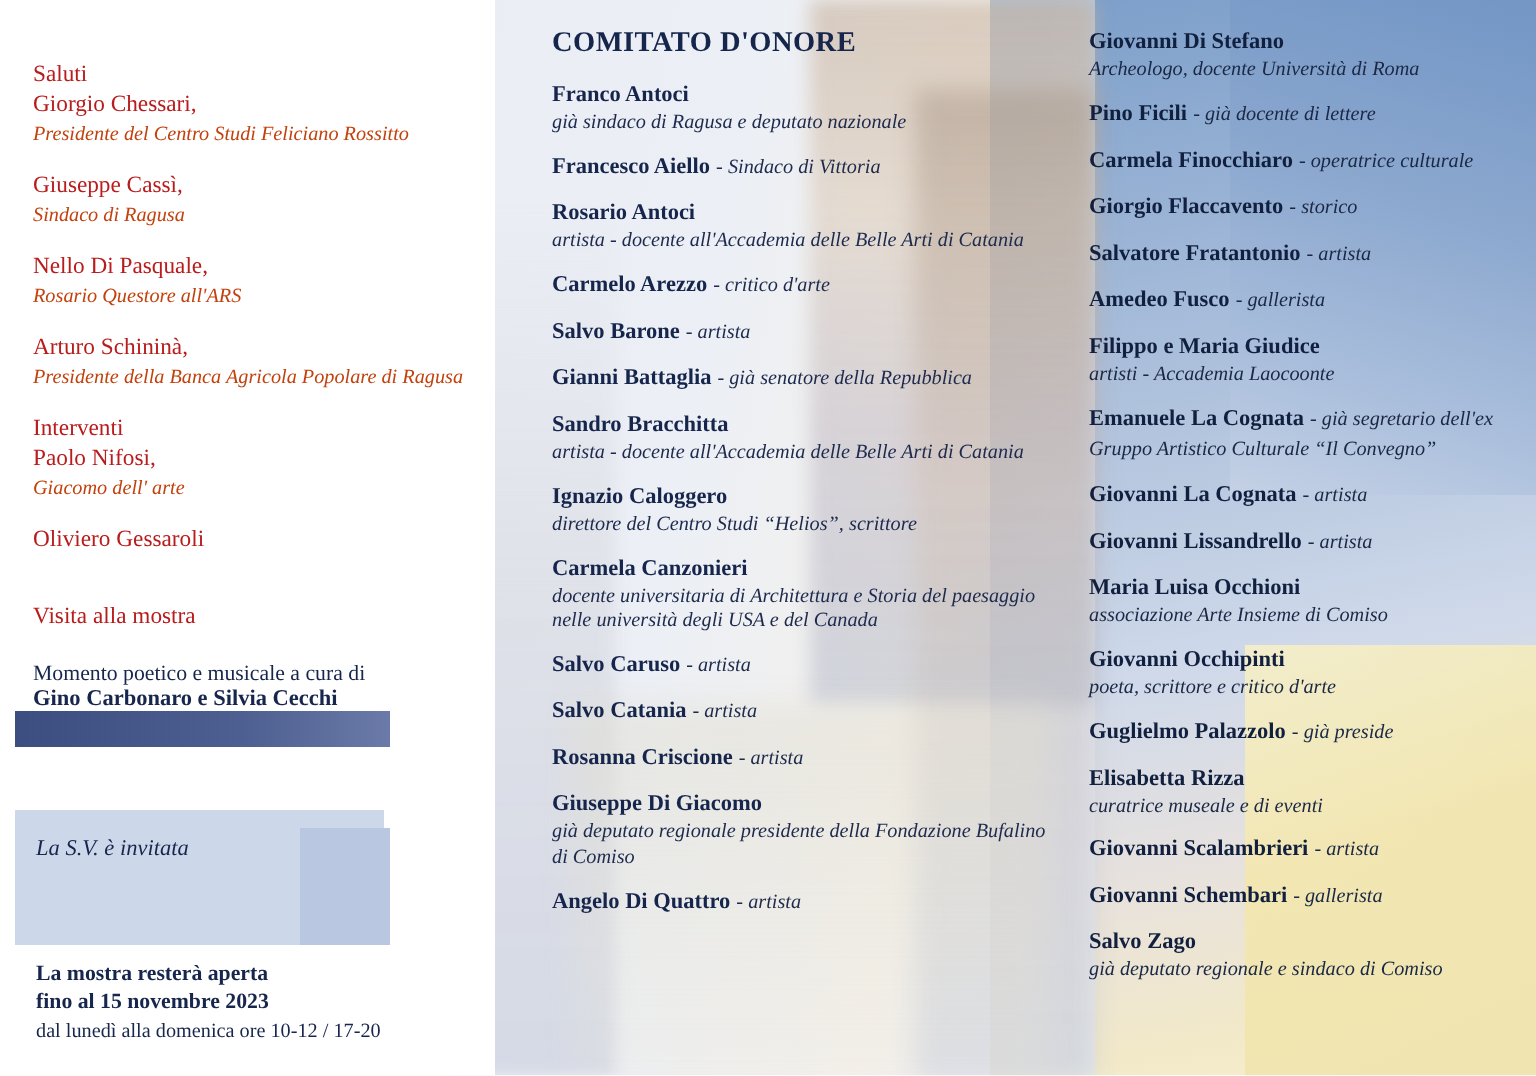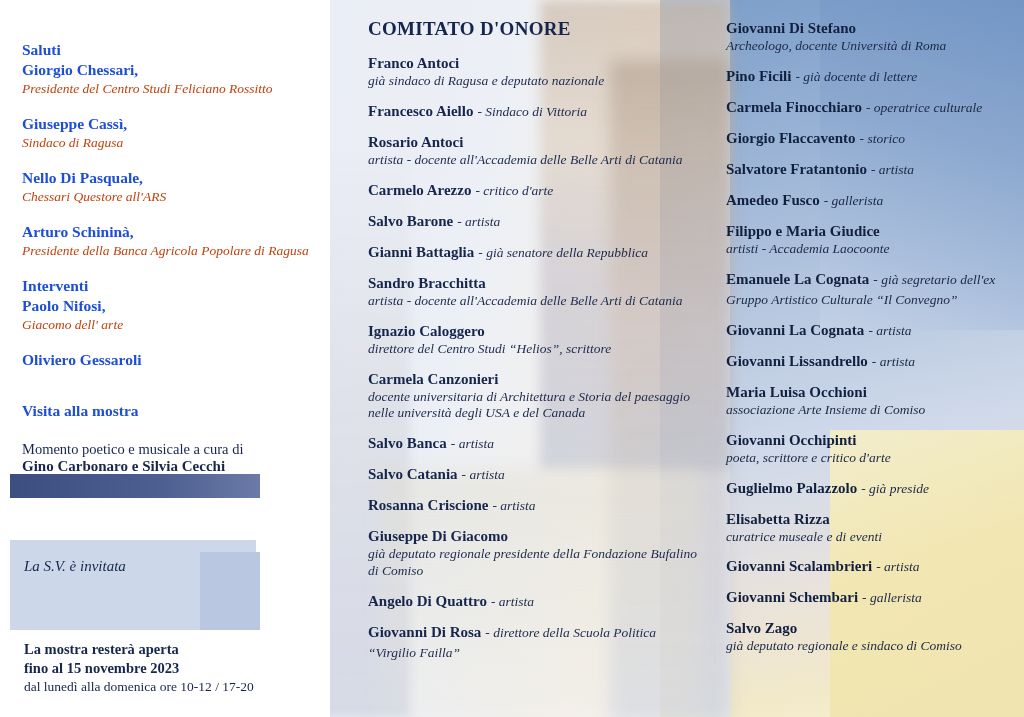--- a/index.html
+++ b/index.html
@@ -74,24 +74,24 @@
     background: #ffffff;
   }
   
   .col-left {
     position: absolute;
     left: 22px; top: 40px; width: 300px;
     color: #1d2a4d;
   }
   .blk { margin-bottom: 17px; }
   .nm {
-    font-weight: bold;
+    font-weight: normal;
     font-size: 15.5px;
     line-height: 1.28;
-    color: #1d4ed8;
+    color: #b91c1c;
   }
   .rl {
     font-style: italic;
     font-size: 13.5px;
     line-height: 1.28;
     color: #c2410c;
   }
   .spacer-lg { height: 14px; }
   .momento { margin-top: 20px; }
   .momento .lead { font-size: 14.5px; color: #16264c; }
@@ -184,21 +184,21 @@
       <div class="nm">Saluti</div>
       <div class="nm">Giorgio Chessari,</div>
       <div class="rl">Presidente del Centro Studi Feliciano Rossitto</div>
     </div>
     <div class="blk">
       <div class="nm">Giuseppe Cassì,</div>
       <div class="rl">Sindaco di Ragusa</div>
     </div>
     <div class="blk">
       <div class="nm">Nello Di Pasquale,</div>
-      <div class="rl">Chessari Questore all'ARS</div>
+      <div class="rl">Rosario Questore all'ARS</div>
     </div>
     <div class="blk">
       <div class="nm">Arturo Schininà,</div>
       <div class="rl">Presidente della Banca Agricola Popolare di Ragusa</div>
     </div>
     <div class="blk">
       <div class="nm">Interventi</div>
       <div class="nm">Paolo Nifosi,</div>
       <div class="rl">Giacomo dell' arte</div>
     </div>
@@ -229,26 +229,25 @@
 
     <div class="entry"><span class="n">Franco Antoci</span><br><span class="d block">già sindaco di Ragusa e deputato nazionale</span></div>
     <div class="entry"><span class="n">Francesco Aiello</span> <span class="d inline">- Sindaco di Vittoria</span></div>
     <div class="entry"><span class="n">Rosario Antoci</span><br><span class="d block">artista - docente all'Accademia delle Belle Arti di Catania</span></div>
     <div class="entry"><span class="n">Carmelo Arezzo</span> <span class="d inline">- critico d'arte</span></div>
     <div class="entry"><span class="n">Salvo Barone</span> <span class="d inline">- artista</span></div>
     <div class="entry"><span class="n">Gianni Battaglia</span> <span class="d inline">- già senatore della Repubblica</span></div>
     <div class="entry"><span class="n">Sandro Bracchitta</span><br><span class="d block">artista - docente all'Accademia delle Belle Arti di Catania</span></div>
     <div class="entry"><span class="n">Ignazio Caloggero</span><br><span class="d block">direttore del Centro Studi “Helios”, scrittore</span></div>
     <div class="entry"><span class="n">Carmela Canzonieri</span><br><span class="d block">docente universitaria di Architettura e Storia del paesaggio nelle università degli USA e del Canada</span></div>
-    <div class="entry"><span class="n">Salvo Banca</span> <span class="d inline">- artista</span></div>
+    <div class="entry"><span class="n">Salvo Caruso</span> <span class="d inline">- artista</span></div>
     <div class="entry"><span class="n">Salvo Catania</span> <span class="d inline">- artista</span></div>
     <div class="entry"><span class="n">Rosanna Criscione</span> <span class="d inline">- artista</span></div>
     <div class="entry"><span class="n">Giuseppe Di Giacomo</span><br><span class="d block">già deputato regionale presidente della Fondazione Bufalino di Comiso</span></div>
     <div class="entry"><span class="n">Angelo Di Quattro</span> <span class="d inline">- artista</span></div>
-    <div class="entry"><span class="n">Giovanni Di Rosa</span> <span class="d inline">- direttore della Scuola Politica “Virgilio Failla”</span></div>
   </div>
 
   <div class="col-right">
     <div class="entry"><span class="n">Giovanni Di Stefano</span><br><span class="d block">Archeologo, docente Università di Roma</span></div>
     <div class="entry"><span class="n">Pino Ficili</span> <span class="d inline">- già docente di lettere</span></div>
     <div class="entry"><span class="n">Carmela Finocchiaro</span> <span class="d inline">- operatrice culturale</span></div>
     <div class="entry"><span class="n">Giorgio Flaccavento</span> <span class="d inline">- storico</span></div>
     <div class="entry"><span class="n">Salvatore Fratantonio</span> <span class="d inline">- artista</span></div>
     <div class="entry"><span class="n">Amedeo Fusco</span> <span class="d inline">- gallerista</span></div>
     <div class="entry"><span class="n">Filippo e Maria Giudice</span><br><span class="d block">artisti - Accademia Laocoonte</span></div>

